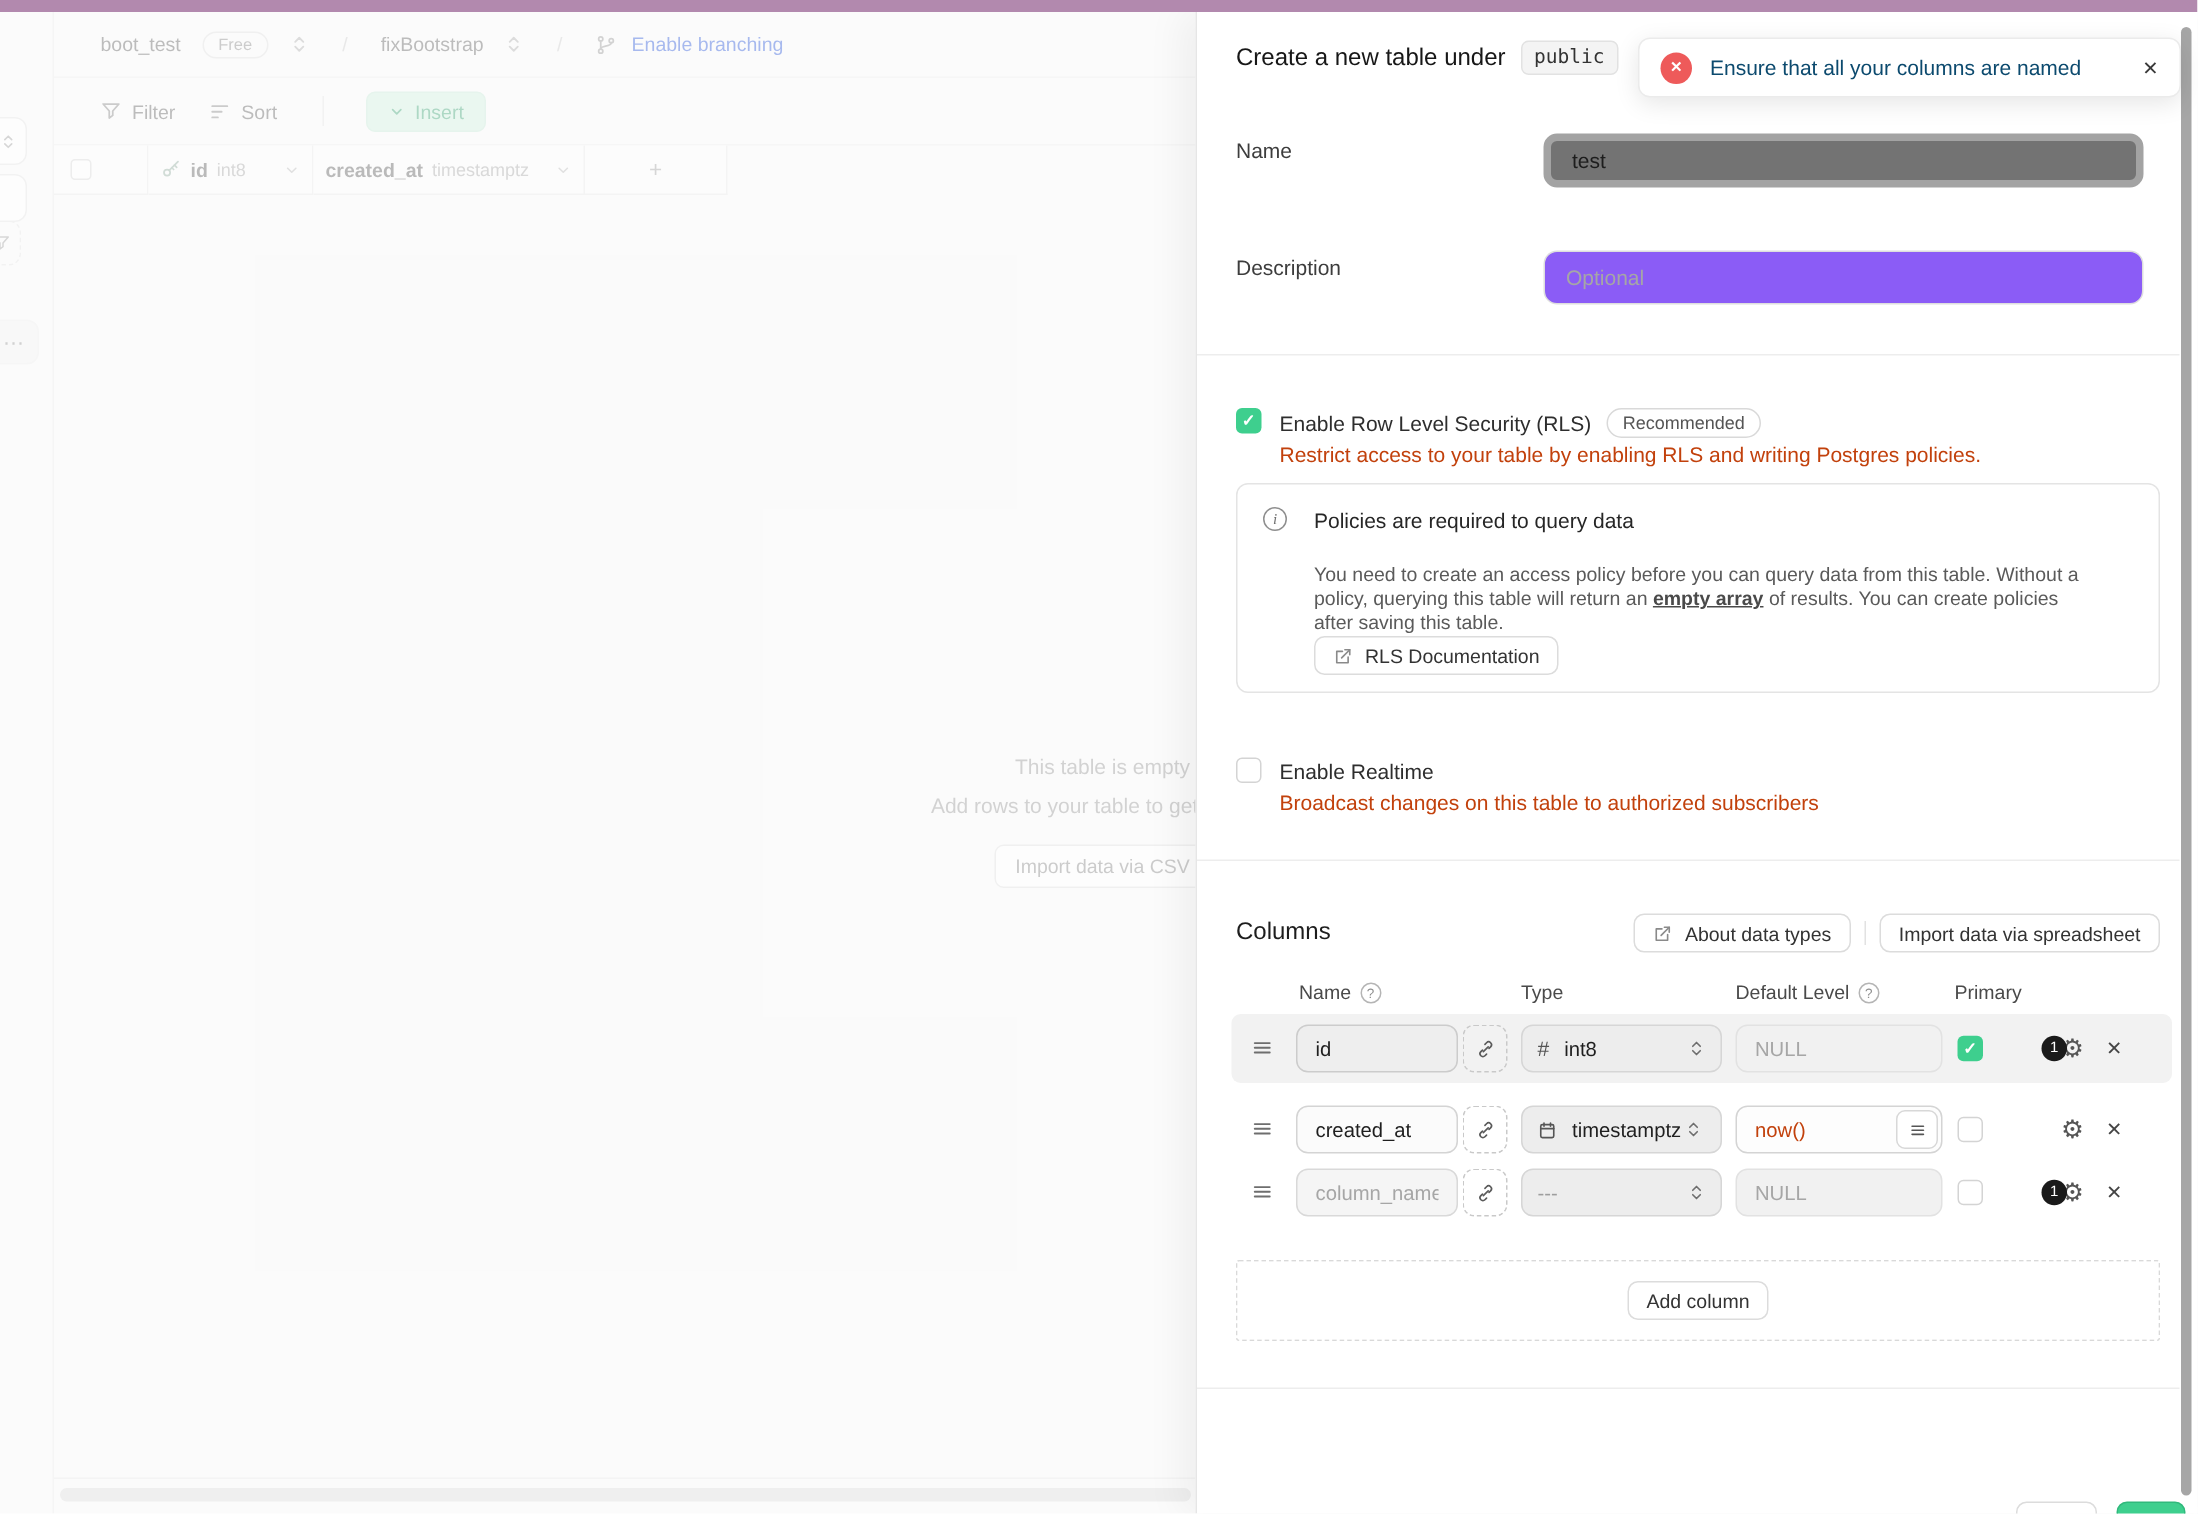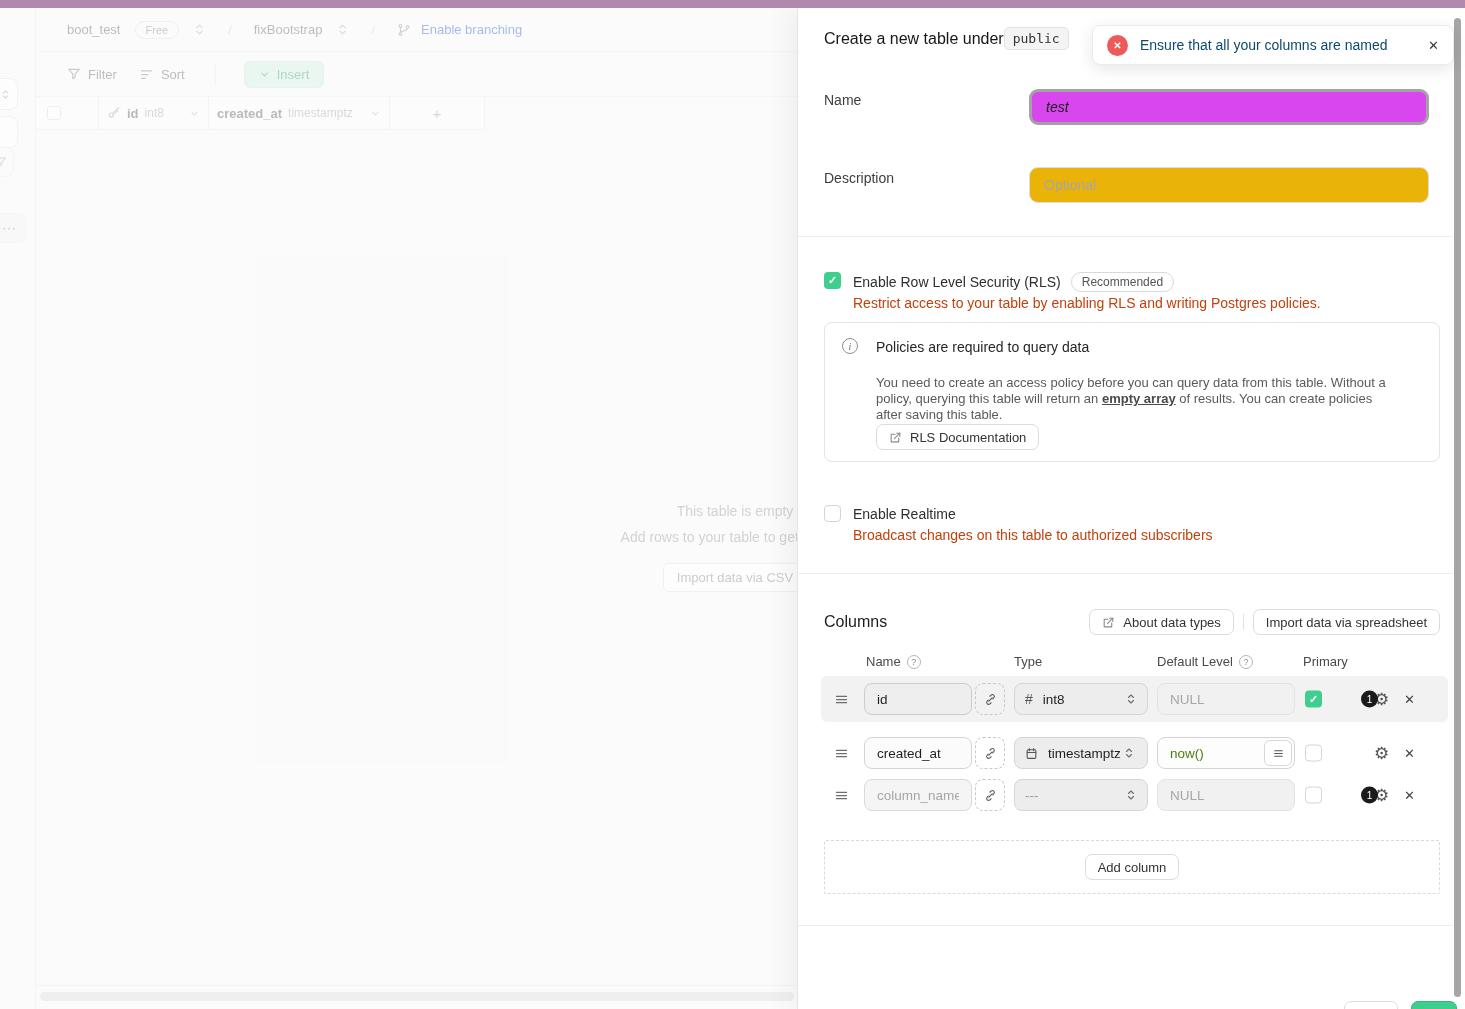--- a/index.html
+++ b/index.html
@@ -46,29 +46,29 @@
 
   .bg-bottomline { position:absolute; left:36px; right:0; top:977px; border-top:1px solid #e8e8e8; }
   .bg-hscroll { position:absolute; left:40px; right:3px; bottom:8px; height:9px; border-radius:5px; background:#d9d9d9; }
   .bg-overlay { position:absolute; inset:0; background:rgba(251,251,251,0.62); }
 
   
   .panel { position:absolute; left:797px; top:8px; right:0; bottom:0; background:#fff;
     border-left:1px solid #e6e6e6; box-shadow:-10px 0 24px rgba(0,0,0,0.05); z-index:10; }
   .vscroll-thumb { position:absolute; right:4px; top:10px; bottom:12px; width:7px; border-radius:4px; background:#a6a6a6; }
 
-  .p-title { position:absolute; left:26px; top:19px; font-size:16px; color:#171717; display:flex; align-items:center; }
+  .p-title { position:absolute; left:26px; top:19px; font-size:16px; color:#171717; display:flex; align-items:center; gap:10px; }
   .code-badge { font-family:"DejaVu Sans Mono", monospace; font-size:13px; color:#333; background:#f4f4f4;
     border:1px solid #e2e2e2; border-radius:5px; padding:3px 8px; }
 
   .f-label { position:absolute; left:26px; font-size:14px; color:#3d3d3d; }
   .f-input { position:absolute; left:231px; width:400px; height:36px; border-radius:9px; padding:0 14px;
     font-size:14px; font-family:"Liberation Sans", sans-serif; color:#1d1d1d; outline:none; }
-  .f-input.light { background:#d946ef; border:3px solid #a3a3a3;font-style:italic; }
-  .f-input.gray  { background:#eab308; border:1px solid #dedede; }
+  .f-input.light { background:#737373; border:5px solid #a3a3a3; }
+  .f-input.gray  { background:#8b5cf6; border:1px solid #dedede; }
   ::placeholder { color:#a6a6a6; opacity:1; }
 
   .divider { position:absolute; left:0; right:12px; border-top:1px solid #ededed; }
 
   .chk { width:17px; height:17px; border-radius:4px; display:flex; align-items:center; justify-content:center; }
   .chk.on { background:#3ecf8e; color:#fff; font-size:11px; font-weight:bold; }
   .chk.off { background:#fff; border:1.5px solid #d4d4d4; color:transparent; }
 
   .sec-label { font-size:14px; color:#2e2e2e; }
   .sec-sub { font-size:14px; color:#c2410c; }
@@ -96,21 +96,21 @@
   .cell-input { height:32px; border-radius:8px; padding:0 12px; font-size:13.5px;
     font-family:"Liberation Sans", sans-serif; color:#1f1f1f; outline:none; width:108px; }
   .link-btn { width:30px; height:32px; margin-left:3px; border:1px dashed #c9c9c9; border-radius:8px;
     display:flex; align-items:center; justify-content:center; color:#5a5a5a; background:transparent; }
   .type-select { left:216px; width:134px; height:32px; border-radius:8px; background:#ededed; border:1px solid #d6d6d6;
     display:flex; align-items:center; padding:0 10px; gap:10px; font-size:13.5px; color:#1f1f1f; }
   .type-select .chevs { margin-left:auto; color:#6e6e6e; }
   .type-ic { color:#555; font-size:14px; display:flex; align-items:center; }
   .def-wrap { left:359px; width:138px; height:32px; }
   .def-input { width:100%; height:100%; border-radius:8px; padding:0 12px; font-size:13.5px;
-    font-family:"Liberation Sans", sans-serif; color:#4d7c0f; background:#f1f1f1; border:1px solid #e2e2e2; outline:none; }
+    font-family:"Liberation Sans", sans-serif; color:#c2410c; background:#f1f1f1; border:1px solid #e2e2e2; outline:none; }
   .def-input.editable { background:#fdfdfd; border:1px solid #d4d4d4; }
   .list-btn { position:absolute; right:3px; top:3px; width:28px; height:26px; border:1px solid #d8d8d8;
     border-radius:6px; background:#fff; display:flex; align-items:center; justify-content:center; color:#555; }
   .row-check { left:507px; }
   .gear { left:576px; font-size:17px; color:#555; line-height:1; }
   .num-badge { left:563px; width:17px; height:17px; background:#1a1a1a; color:#fff; border-radius:50%;
     font-size:10px; display:flex; align-items:center; justify-content:center; z-index:3; }
   .row-x { left:606px; color:#454545; font-size:13px; }
 
   .addcol-zone { position:absolute; left:26px; right:25px; top:832px; height:54px; border:1px dashed #d9d9d9;

